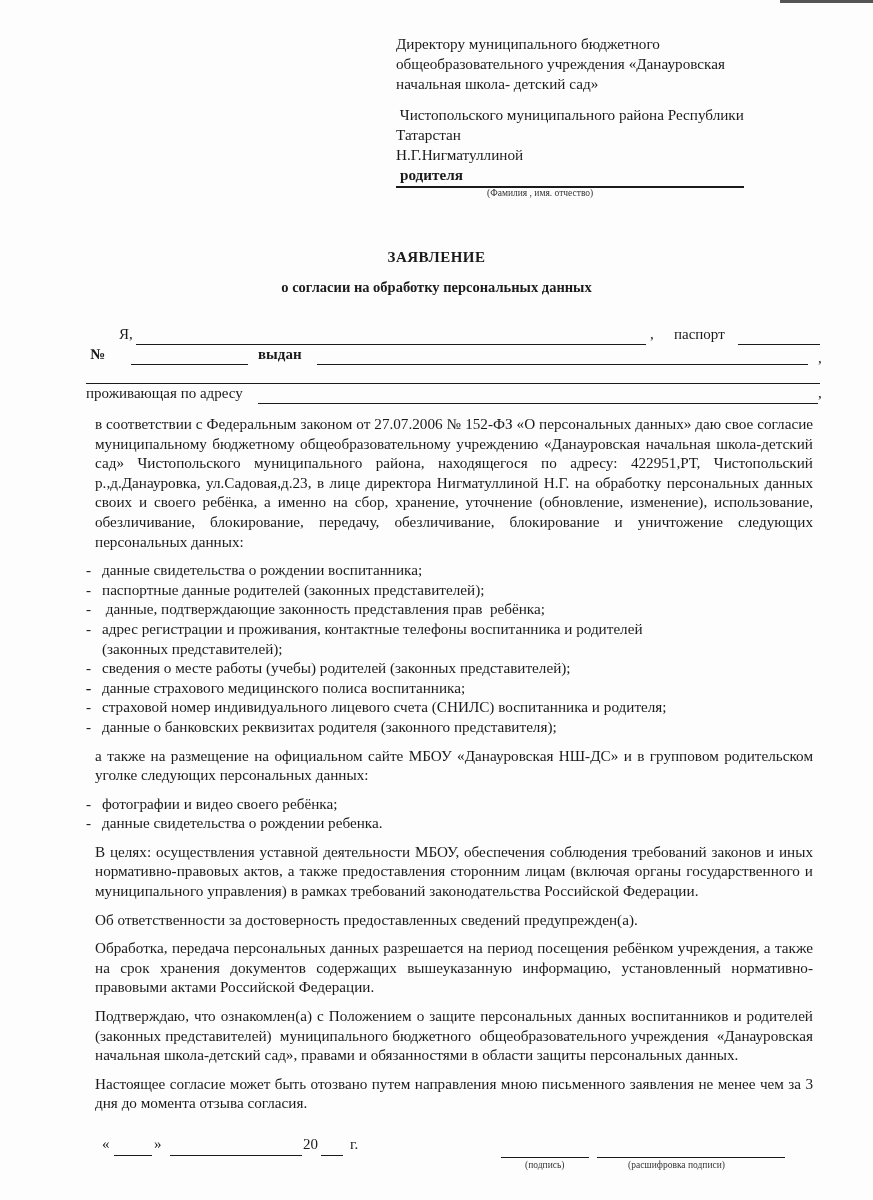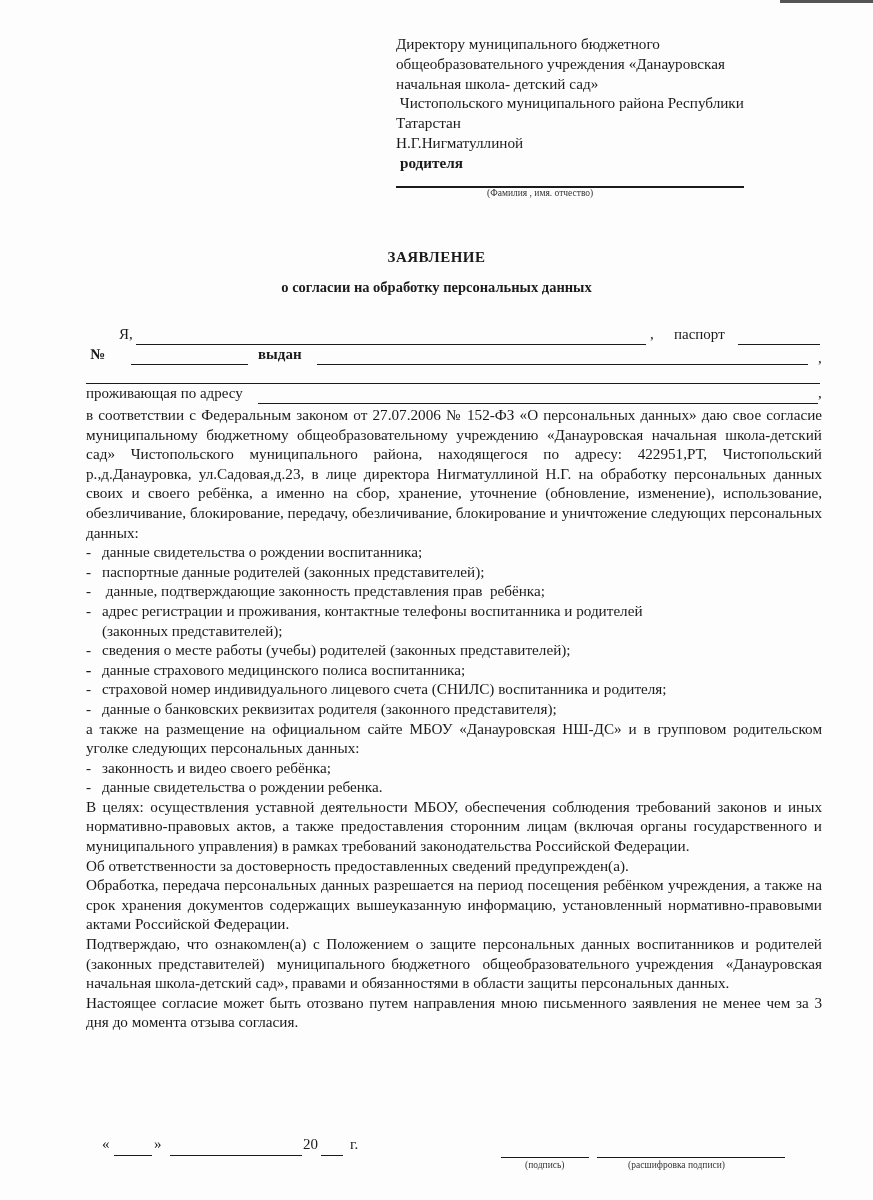--- a/index.html
+++ b/index.html
@@ -26,41 +26,41 @@
     .title.main { top: 249px; font-size: 15px; letter-spacing: 0.5px; }
     .title.sub { top: 279px; font-size: 14.5px; }
 
     .fill-row { position: absolute; font-size: 15px; white-space: nowrap; }
     .uline { position: absolute; border-top: 1.3px solid #1a1a1a; }
 
     .body-text {
       position: absolute; left: 86px; top: 405px; width: 736px;
       font-size: 15.2px; line-height: 19.6px;
     }
-    .para { text-align: justify; text-align-last: left; margin: 0; }
+    .para { text-align: justify; text-align-last: left; margin: 9px; }
     .list { margin: 0; padding: 0; list-style: none; }
     .list li { position: relative; padding-left: 16px; }
     .list li .dash { position: absolute; left: 0; }
     .list li .cont { display: block; padding-left: 0; }
 
     .date-row { position: absolute; left: 102px; top: 1136px; font-size: 15px; white-space: nowrap; }
     .sig-caption { position: absolute; top: 1160px; font-size: 9.5px; color: #333; }
   </style>
 </head>
 <body>
 
 <div class="topbar"></div>
 
 <div class="page">
 
   <div class="addressee">
     <div class="line">Директору муниципального бюджетного</div>
     <div class="line">общеобразовательного учреждения «Данауровская</div>
     <div class="line">начальная школа- детский сад»</div>
-    <div class="line" style="white-space:pre;"> Чистопольского муниципального района Республики</div>
+    <div class="line" style="white-space:pre;margin-top:12px;"> Чистопольского муниципального района Республики</div>
     <div class="line">Татарстан</div>
     <div class="line">Н.Г.Нигматуллиной</div>
     <div class="line bold" style="padding-left:4px;">родителя</div>
   </div>
   <div class="sigline-top"></div>
   <div class="fio-caption">(Фамилия , имя. отчество)</div>
 
   <div class="title main">ЗАЯВЛЕНИЕ</div>
   <div class="title sub">о согласии на обработку персональных данных</div>
 
@@ -93,21 +93,21 @@
       <li><span class="dash">-</span><span>сведения о месте работы (учебы) родителей (законных представителей);</span></li>
       <li><span class="dash">-</span></li>
       <li><span class="dash">-</span><span>данные страхового медицинского полиса воспитанника;</span></li>
       <li><span class="dash">-</span><span>страховой номер индивидуального лицевого счета (СНИЛС) воспитанника и родителя;</span></li>
       <li><span class="dash">-</span><span>данные о банковских реквизитах родителя (законного представителя);</span></li>
     </ul>
 
     <p class="para">а также на размещение на официальном сайте МБОУ «Данауровская НШ-ДС» и в групповом родительском уголке следующих персональных данных:</p>
 
     <ul class="list">
-      <li><span class="dash">-</span><span>законность и видео своего ребёнка;</span></li>
+      <li><span class="dash">-</span><span>фотографии и видео своего ребёнка;</span></li>
       <li><span class="dash">-</span><span>данные свидетельства о рождении ребенка.</span></li>
     </ul>
 
     <p class="para">В целях: осуществления уставной деятельности МБОУ, обеспечения соблюдения требований законов и иных нормативно-правовых актов, а также предоставления сторонним лицам (включая органы государственного и муниципального управления) в рамках требований законодательства Российской Федерации.</p>
     <p class="para">Об ответственности за достоверность предоставленных сведений предупрежден(а).</p>
     <p class="para">Обработка, передача персональных данных разрешается на период посещения ребёнком учреждения, а также на срок хранения документов содержащих вышеуказанную информацию, установленный нормативно-правовыми актами Российской Федерации.</p>
     <p class="para" style="white-space:pre-wrap;">Подтверждаю, что ознакомлен(а) с Положением о защите персональных данных воспитанников и родителей  (законных представителей)  муниципального бюджетного  общеобразовательного учреждения  «Данауровская начальная школа-детский сад», правами и обязанностями в области защиты персональных данных.</p>
     <p class="para">Настоящее согласие может быть отозвано путем направления мною письменного заявления не менее чем за 3 дня до момента отзыва согласия.</p>
   </div>
 

